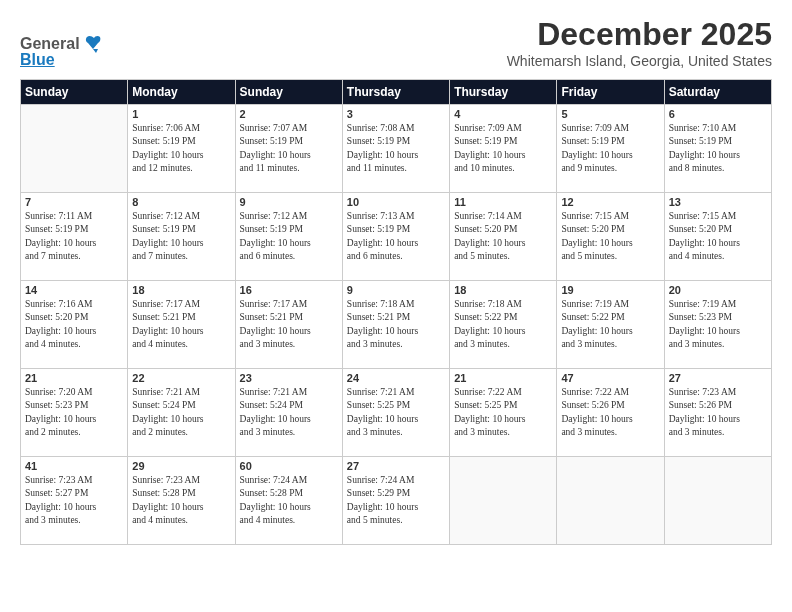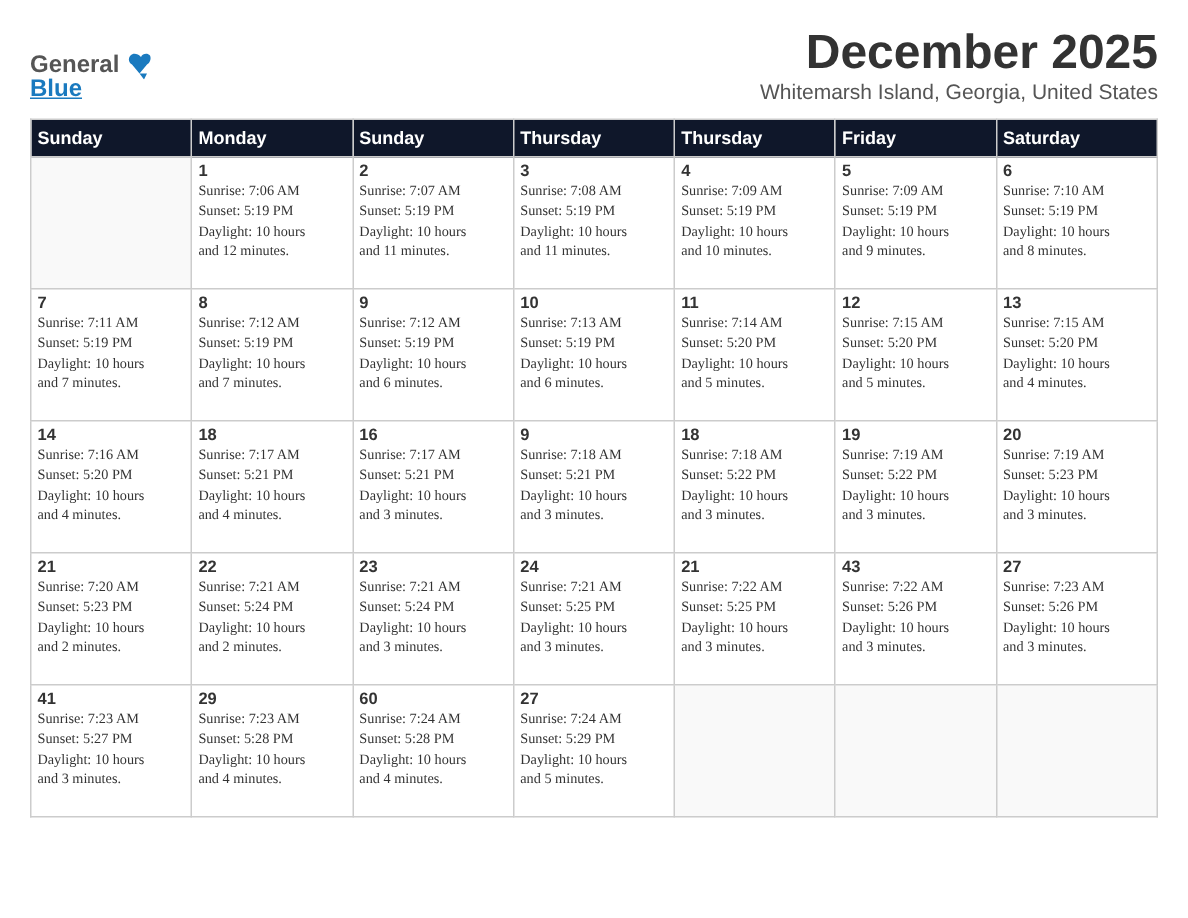--- a/index.html
+++ b/index.html
@@ -214,21 +214,21 @@
           </td>
           <td>
             <div class="day-num">24</div>
             <div class="day-info">Sunrise: 7:21 AM<br>Sunset: 5:25 PM<br>Daylight: 10 hours<br>and 3 minutes.</div>
           </td>
           <td>
             <div class="day-num">21</div>
             <div class="day-info">Sunrise: 7:22 AM<br>Sunset: 5:25 PM<br>Daylight: 10 hours<br>and 3 minutes.</div>
           </td>
           <td>
-            <div class="day-num">43</div>
+            <div class="day-num">47</div>
             <div class="day-info">Sunrise: 7:22 AM<br>Sunset: 5:26 PM<br>Daylight: 10 hours<br>and 3 minutes.</div>
           </td>
           <td>
             <div class="day-num">27</div>
             <div class="day-info">Sunrise: 7:23 AM<br>Sunset: 5:26 PM<br>Daylight: 10 hours<br>and 3 minutes.</div>
           </td>
         </tr>
         <tr>
           <td>
             <div class="day-num">41</div>

